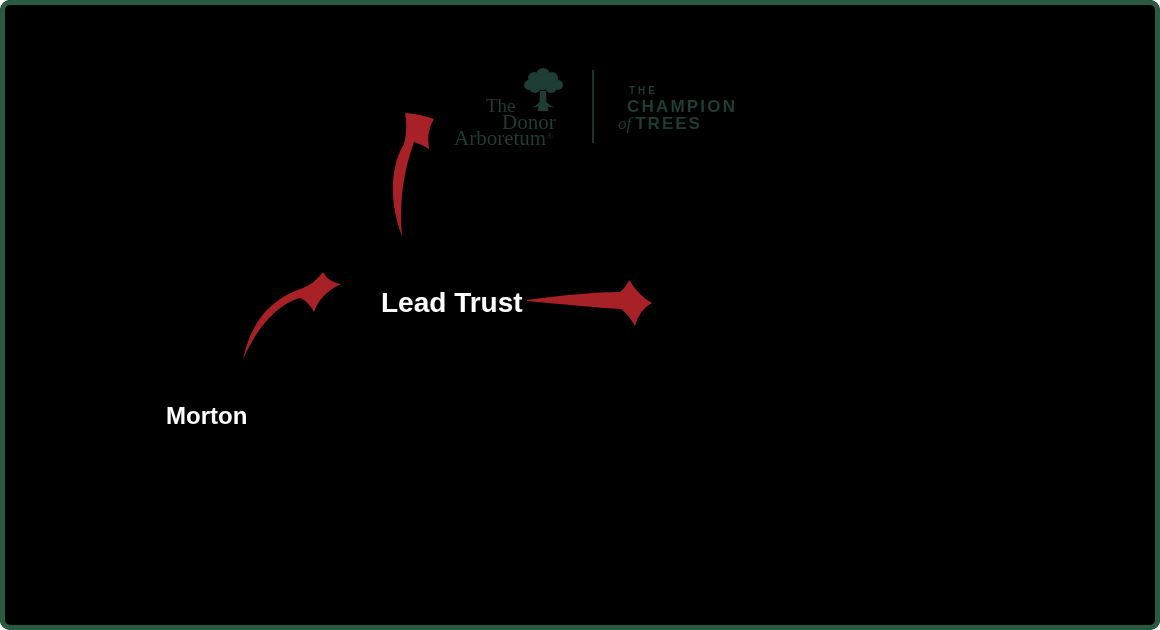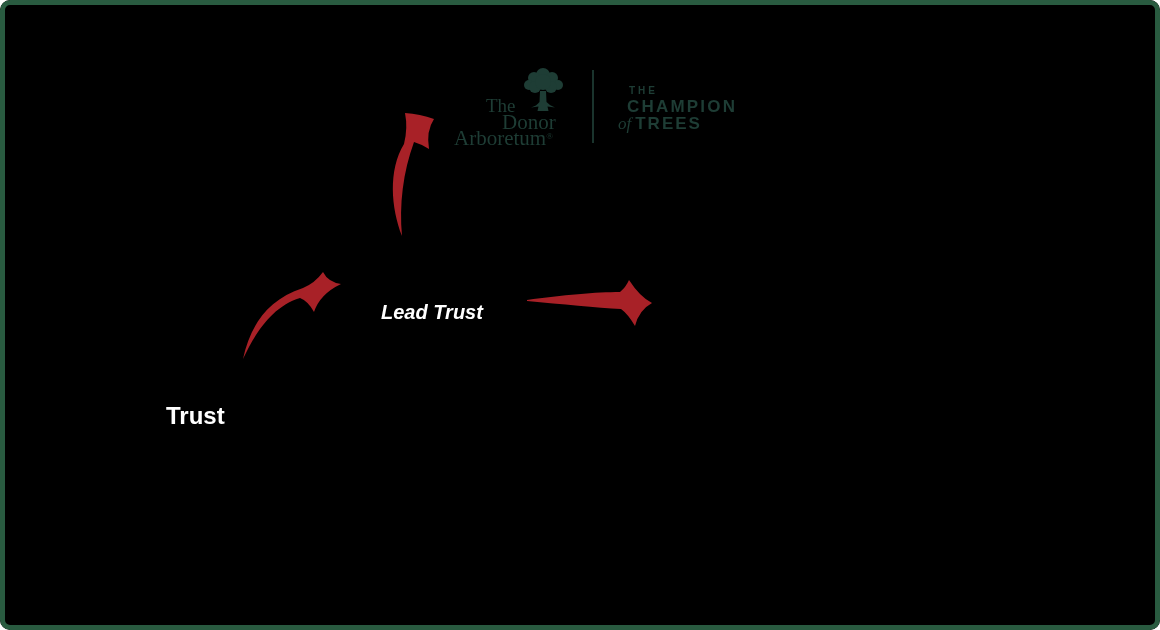--- a/index.html
+++ b/index.html
@@ -76,21 +76,21 @@
 
   
   .node-label {
     position: absolute;
     color: var(--label-white, #fff);
     font-weight: 700;
     line-height: 1;
     white-space: nowrap;
     z-index: 3;
   }
-  .label-lead-trust { left: 381px; top: 302px; font-size: 20px; font-style: italic; }
+  .label-lead-trust { left: 381px; top: 289px; font-size: 28px; }
   .label-donor      { left: 166px; top: 404px; font-size: 24px; }
 </style>
 </head>
 <body>
 
 <div class="canvas">
 
   <svg class="arrows" viewBox="0 0 1160 630" aria-hidden="true">
 
     <path d="M 243,359
@@ -137,16 +137,16 @@
     <div class="wm wm-arboretum"><span>Arboretum</span><sup>®</sup></div>
 
     <div class="logo-divider"></div>
 
     <div class="tag tag-the">THE</div>
     <div class="tag tag-champion">CHAMPION</div>
     <div class="tag tag-of-trees"><span class="of">of</span><span>TREES</span></div>
   </div>
 
   <div class="node-label label-lead-trust">Lead Trust</div>
-  <div class="node-label label-donor">Trust</div>
+  <div class="node-label label-donor">Morton</div>
 
   <div class="border-frame"></div>
 </div>
 
 </body></html>

